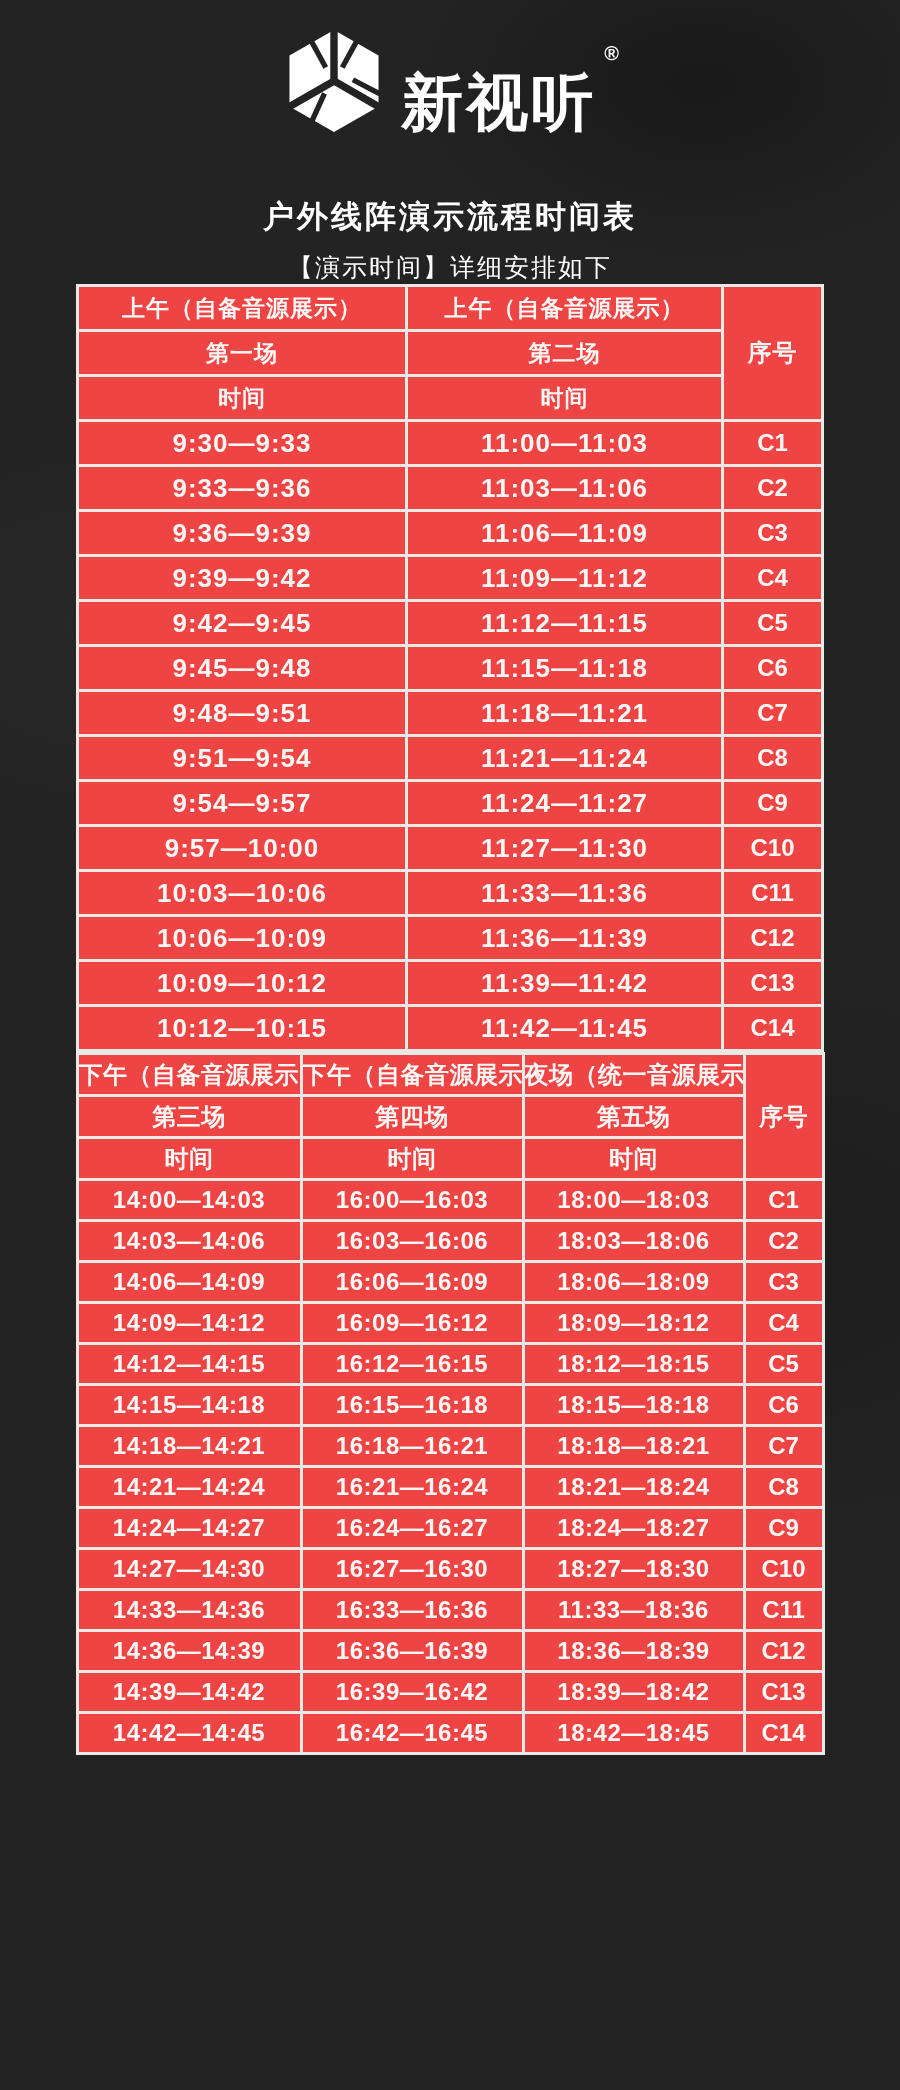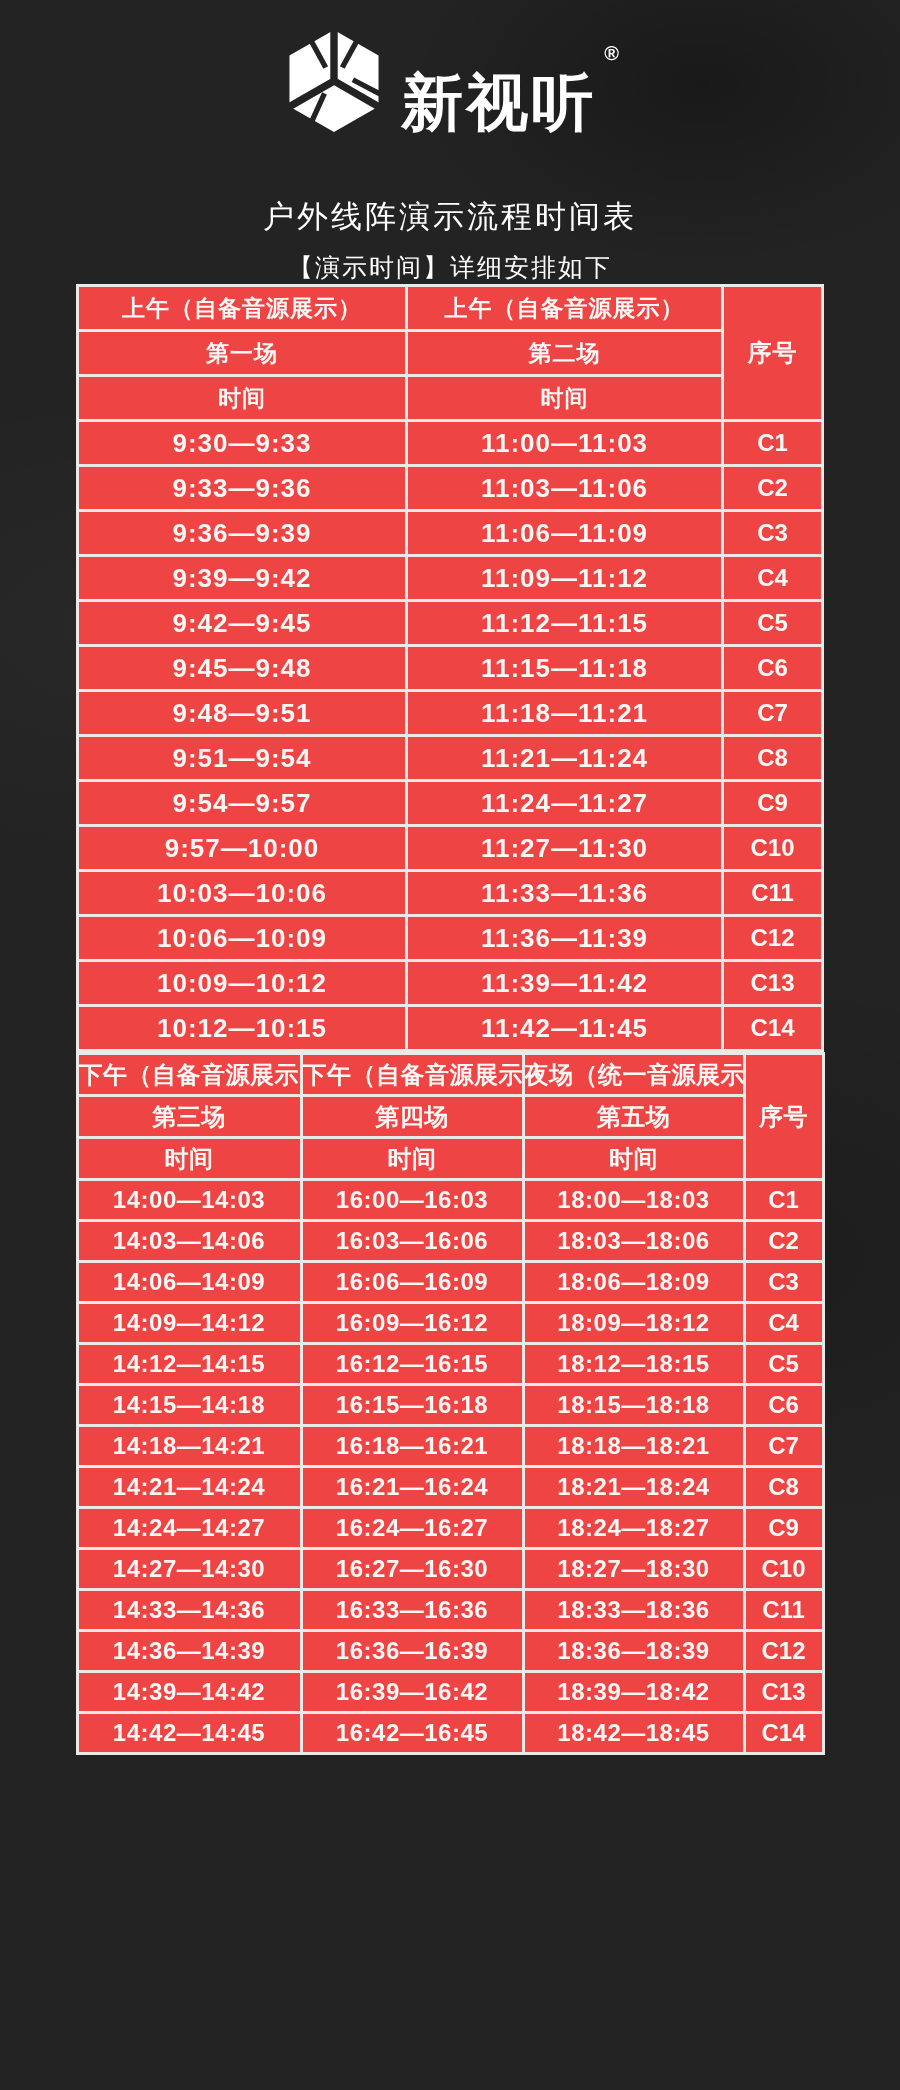--- a/index.html
+++ b/index.html
@@ -17,21 +17,21 @@
   .page{width:900px;height:2090px;text-align:center;position:relative}
 
   
   .brand-row{display:flex;align-items:flex-end;justify-content:center;padding-top:28px;gap:14px}
   .logo-svg{display:block}
   .brand-name{font-size:62px;font-weight:900;letter-spacing:3px;line-height:1}
   .reg-mark{font-size:20px;font-weight:700;align-self:flex-start;margin:14px 0 0 -6px}
 
   .title{font-size:47px;font-weight:900;letter-spacing:1px;margin:4px 0 0;line-height:1.2}
 
-  .sub1{margin-top:62px;font-size:31px;font-weight:400;letter-spacing:3px}
+  .sub1{margin-top:62px;font-size:31px;font-weight:700;letter-spacing:3px}
   .sub2{margin-top:13px;font-size:25px;font-weight:400;letter-spacing:2px}
 
   
   table.sched{border-collapse:collapse;margin:0 auto;table-layout:fixed;background:#ef4444}
   table.sched th,table.sched td{
     border:3px solid #e9e9e7;text-align:center;vertical-align:middle;
     padding:0;font-weight:800;color:#f7f7f5;overflow:hidden;white-space:nowrap;
   }
   .t1{width:745px;margin-top:26px}
   .t1 th{height:42px;font-size:23px;letter-spacing:1px}
@@ -249,21 +249,21 @@
   </tr>
         <tr>
     <td>14:27—14:30</td>
     <td>16:27—16:30</td>
     <td>18:27—18:30</td>
     <td class="serial-c">C10</td>
   </tr>
         <tr>
     <td>14:33—14:36</td>
     <td>16:33—16:36</td>
-    <td>18:33—18:36</td>
+    <td>11:33—18:36</td>
     <td class="serial-c">C11</td>
   </tr>
         <tr>
     <td>14:36—14:39</td>
     <td>16:36—16:39</td>
     <td>18:36—18:39</td>
     <td class="serial-c">C12</td>
   </tr>
         <tr>
     <td>14:39—14:42</td>

